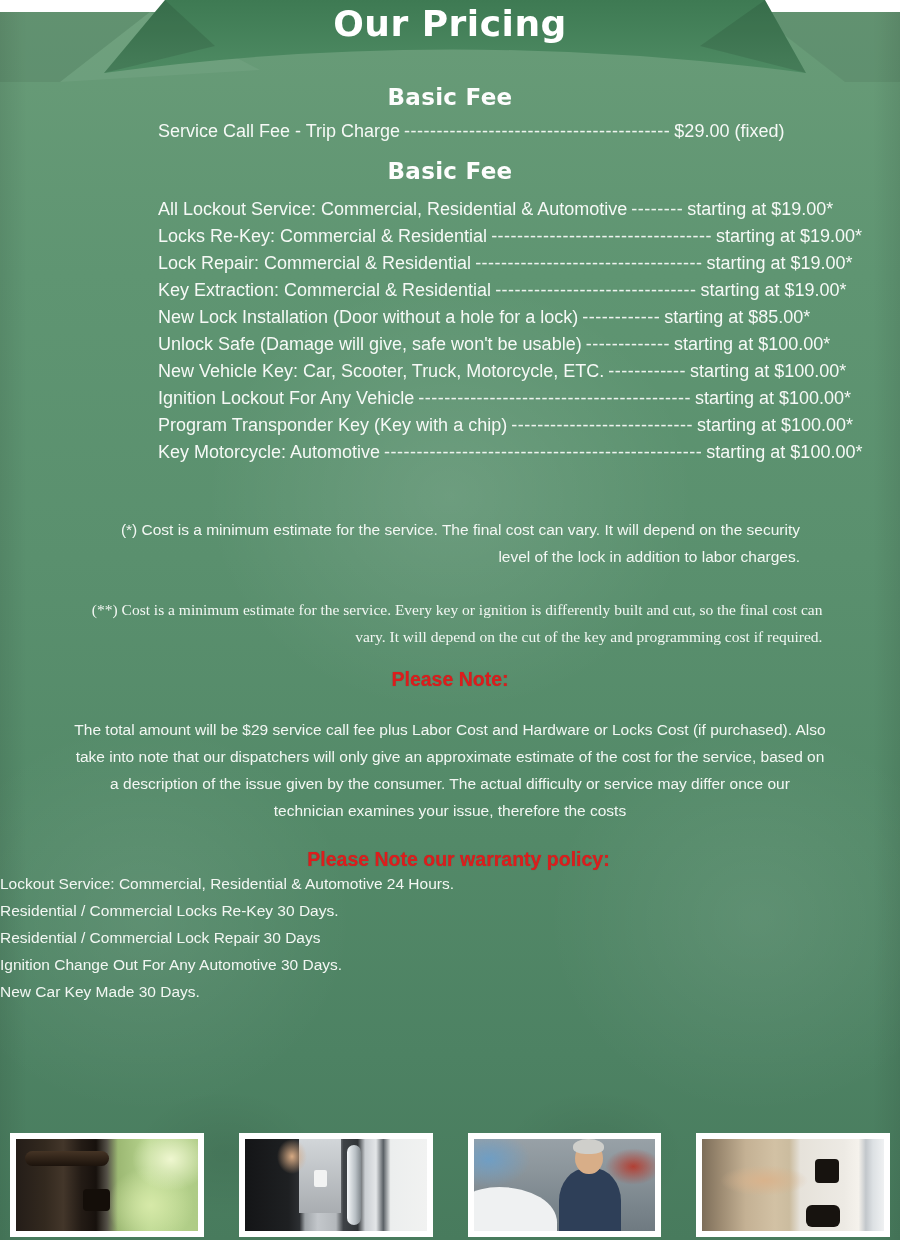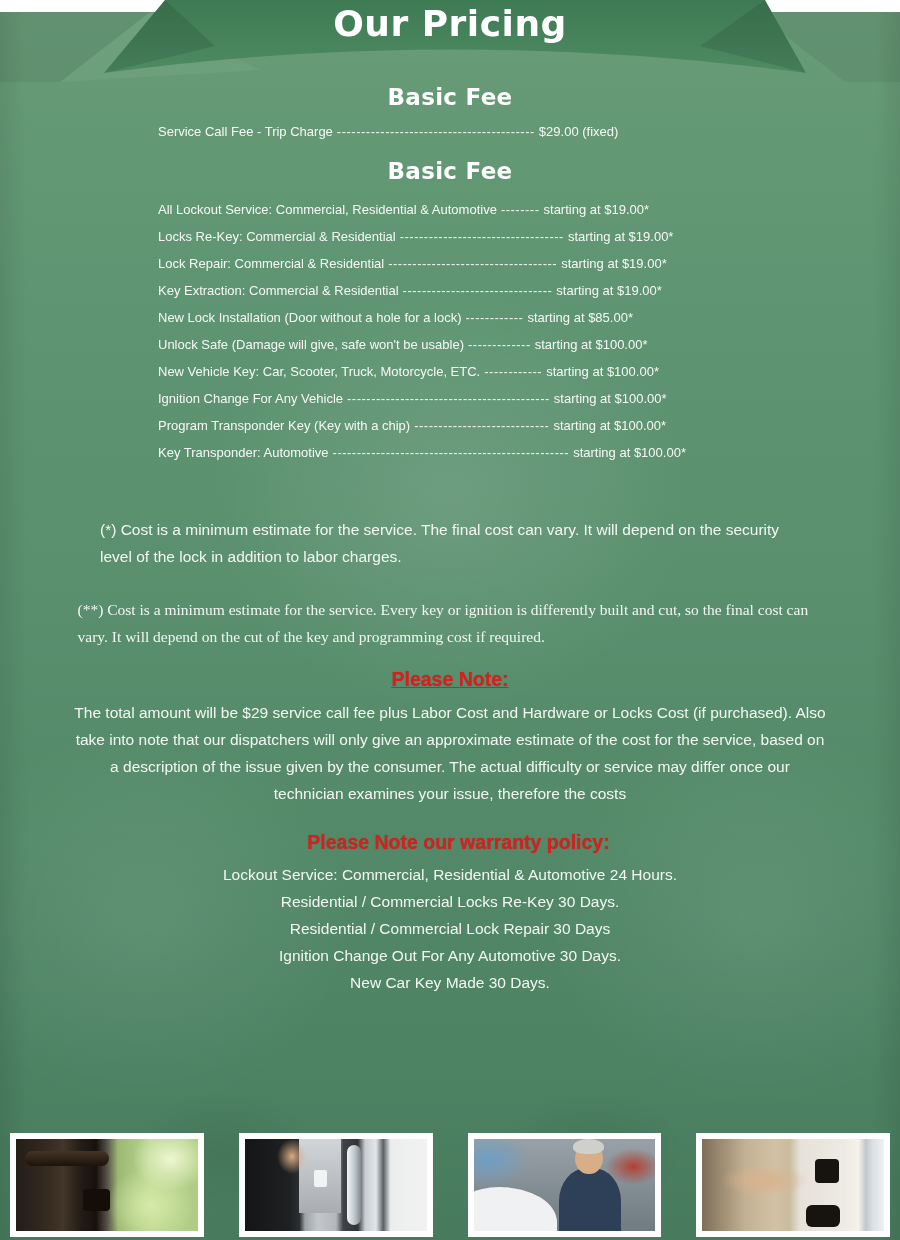--- a/index.html
+++ b/index.html
@@ -30,40 +30,40 @@
   }
   .content { position: relative; z-index: 2; padding-top: 84px; color: #ffffff; }
   .fee-heading {
     margin: 0; text-align: center; color: #fdfdfd;
     font-family: "DejaVu Sans", sans-serif;
     font-size: 23px; font-weight: 700; line-height: 26px; letter-spacing: 0.3px;
   }
   .fee-heading.second { margin-top: 13px; }
   .fee-rows { margin: 8px 0 0 158px; }
   .fee-rows.second { margin-top: 12px; }
-  .fee-row { font-size: 13px; line-height: 27px; white-space: nowrap; color: #f6f9f6; }
+  .fee-row { font-size: 18px; line-height: 27px; white-space: nowrap; color: #f6f9f6; }
   .fee-dashes { margin: 0 4px; letter-spacing: 0.5px; opacity: 0.95; }
   .note {
-    margin: 0 auto; text-align: left;
+    margin: 0 auto; text-align: right;
     font-size: 15.5px; line-height: 27px; color: #f3f7f3;
   }
   .note-star { margin-top: 50px; max-width: 700px; }
   .note-dstar { margin-top: 26px; max-width: 745px; font-family: Liberation Serif, serif; }
   .red-heading {
     margin: 0; text-align: center;
     color: #dd1c1c; font-size: 19.5px; font-weight: 700; line-height: 22px;
     text-shadow: 0 0 1px rgba(90,0,0,0.35);
   }
-  .red-heading.first { margin-top: 18px; text-decoration: underline; }
+  .red-heading.first { margin-top: 18px; }
   .red-heading.second { margin-top: 24px; padding-left: 17px; }
   .please-note-body {
-    margin: 9px auto 0; max-width: 752px; text-align: center;
+    margin: 26px auto 0; max-width: 752px; text-align: center;
     font-size: 15.5px; line-height: 27px; color: #f3f7f3;
   }
-  .warranty-list { margin-top: 8px; text-align: center; }
+  .warranty-list { }
   .warranty-item { font-size: 15.5px; line-height: 27px; color: #f3f7f3; }
 
   
   .gallery {
     position: absolute; left: 0; top: 1133px; width: 900px;
     display: flex; gap: 35px; padding: 0 10px; box-sizing: border-box; z-index: 2;
   }
   .photo {
     flex: 1 1 0; height: 104px; box-sizing: border-box;
     border: 6px solid #ffffff; position: relative; overflow: hidden;
@@ -168,27 +168,27 @@
       <div class="fee-row">
         <span class="fee-label">New Lock Installation (Door without a hole for a lock)</span><span class="fee-dashes">------------</span><span class="fee-price">starting at $85.00*</span>
       </div>
       <div class="fee-row">
         <span class="fee-label">Unlock Safe (Damage will give, safe won't be usable)</span><span class="fee-dashes">-------------</span><span class="fee-price">starting at $100.00*</span>
       </div>
       <div class="fee-row">
         <span class="fee-label">New Vehicle Key: Car, Scooter, Truck, Motorcycle, ETC.</span><span class="fee-dashes">------------</span><span class="fee-price">starting at $100.00*</span>
       </div>
       <div class="fee-row">
-        <span class="fee-label">Ignition Change For Any Vehicle</span><span class="fee-dashes">------------------------------------------</span><span class="fee-price">starting at $100.00*</span>
+        <span class="fee-label">Ignition Lockout For Any Vehicle</span><span class="fee-dashes">------------------------------------------</span><span class="fee-price">starting at $100.00*</span>
       </div>
       <div class="fee-row">
         <span class="fee-label">Program Transponder Key (Key with a chip)</span><span class="fee-dashes">----------------------------</span><span class="fee-price">starting at $100.00*</span>
       </div>
       <div class="fee-row">
-        <span class="fee-label">Key Transponder: Automotive</span><span class="fee-dashes">-------------------------------------------------</span><span class="fee-price">starting at $100.00*</span>
+        <span class="fee-label">Key Motorcycle: Automotive</span><span class="fee-dashes">-------------------------------------------------</span><span class="fee-price">starting at $100.00*</span>
       </div>
     </div>
 
     <p class="note note-star">(*) Cost is a minimum estimate for the service. The final cost can vary. It will depend on the security level of the lock in addition to labor charges.</p>
     <p class="note note-dstar">(**) Cost is a minimum estimate for the service. Every key or ignition is differently built and cut, so the final cost can vary. It will depend on the cut of the key and programming cost if required.</p>
 
     <h3 class="red-heading first">Please Note:</h3>
     <p class="please-note-body">The total amount will be $29 service call fee plus Labor Cost and Hardware or Locks Cost (if purchased). Also take into note that our dispatchers will only give an approximate estimate of the cost for the service, based on a description of the issue given by the consumer. The actual difficulty or service may differ once our technician examines your issue, therefore the costs</p>
 
     <h3 class="red-heading second">Please Note our warranty policy:</h3>

